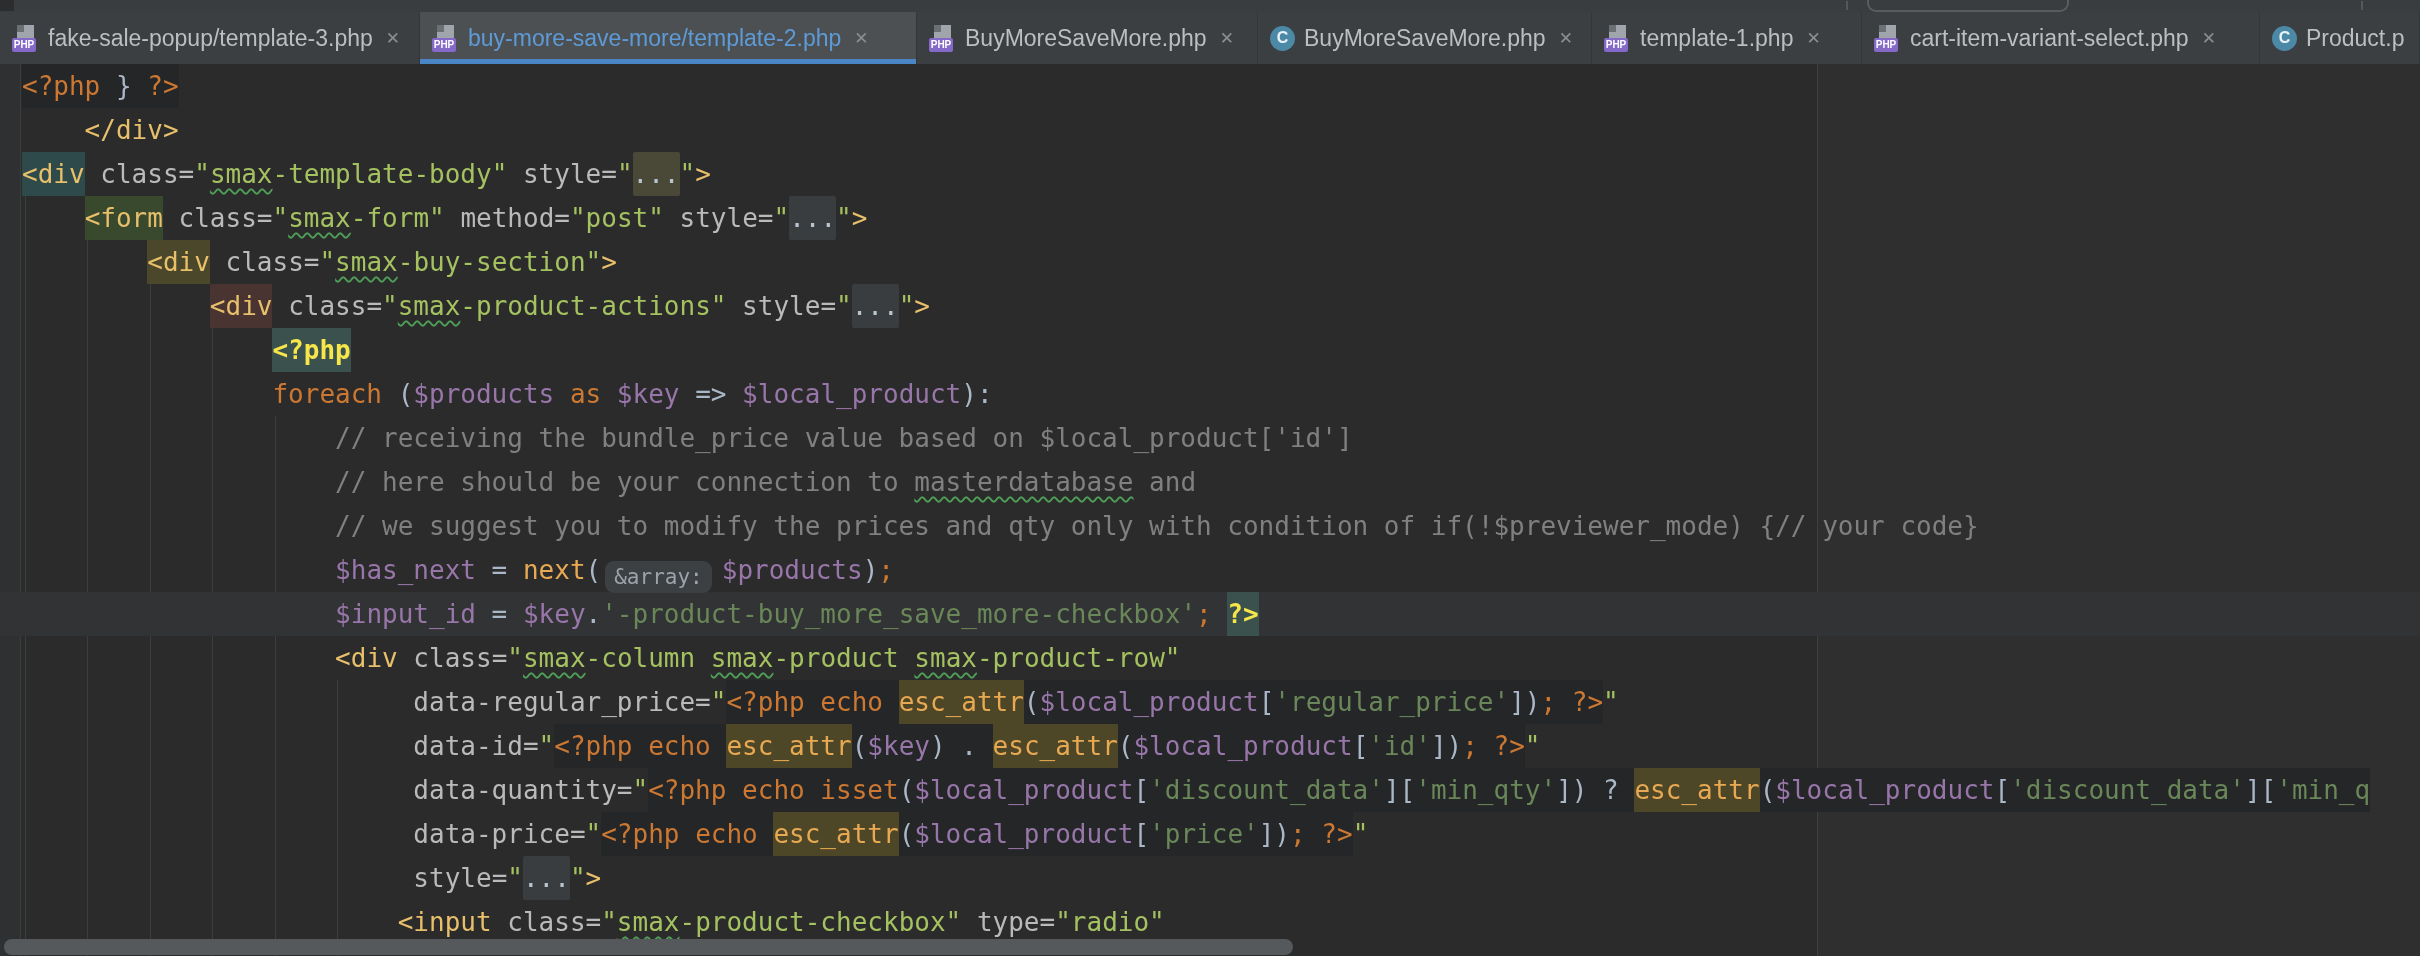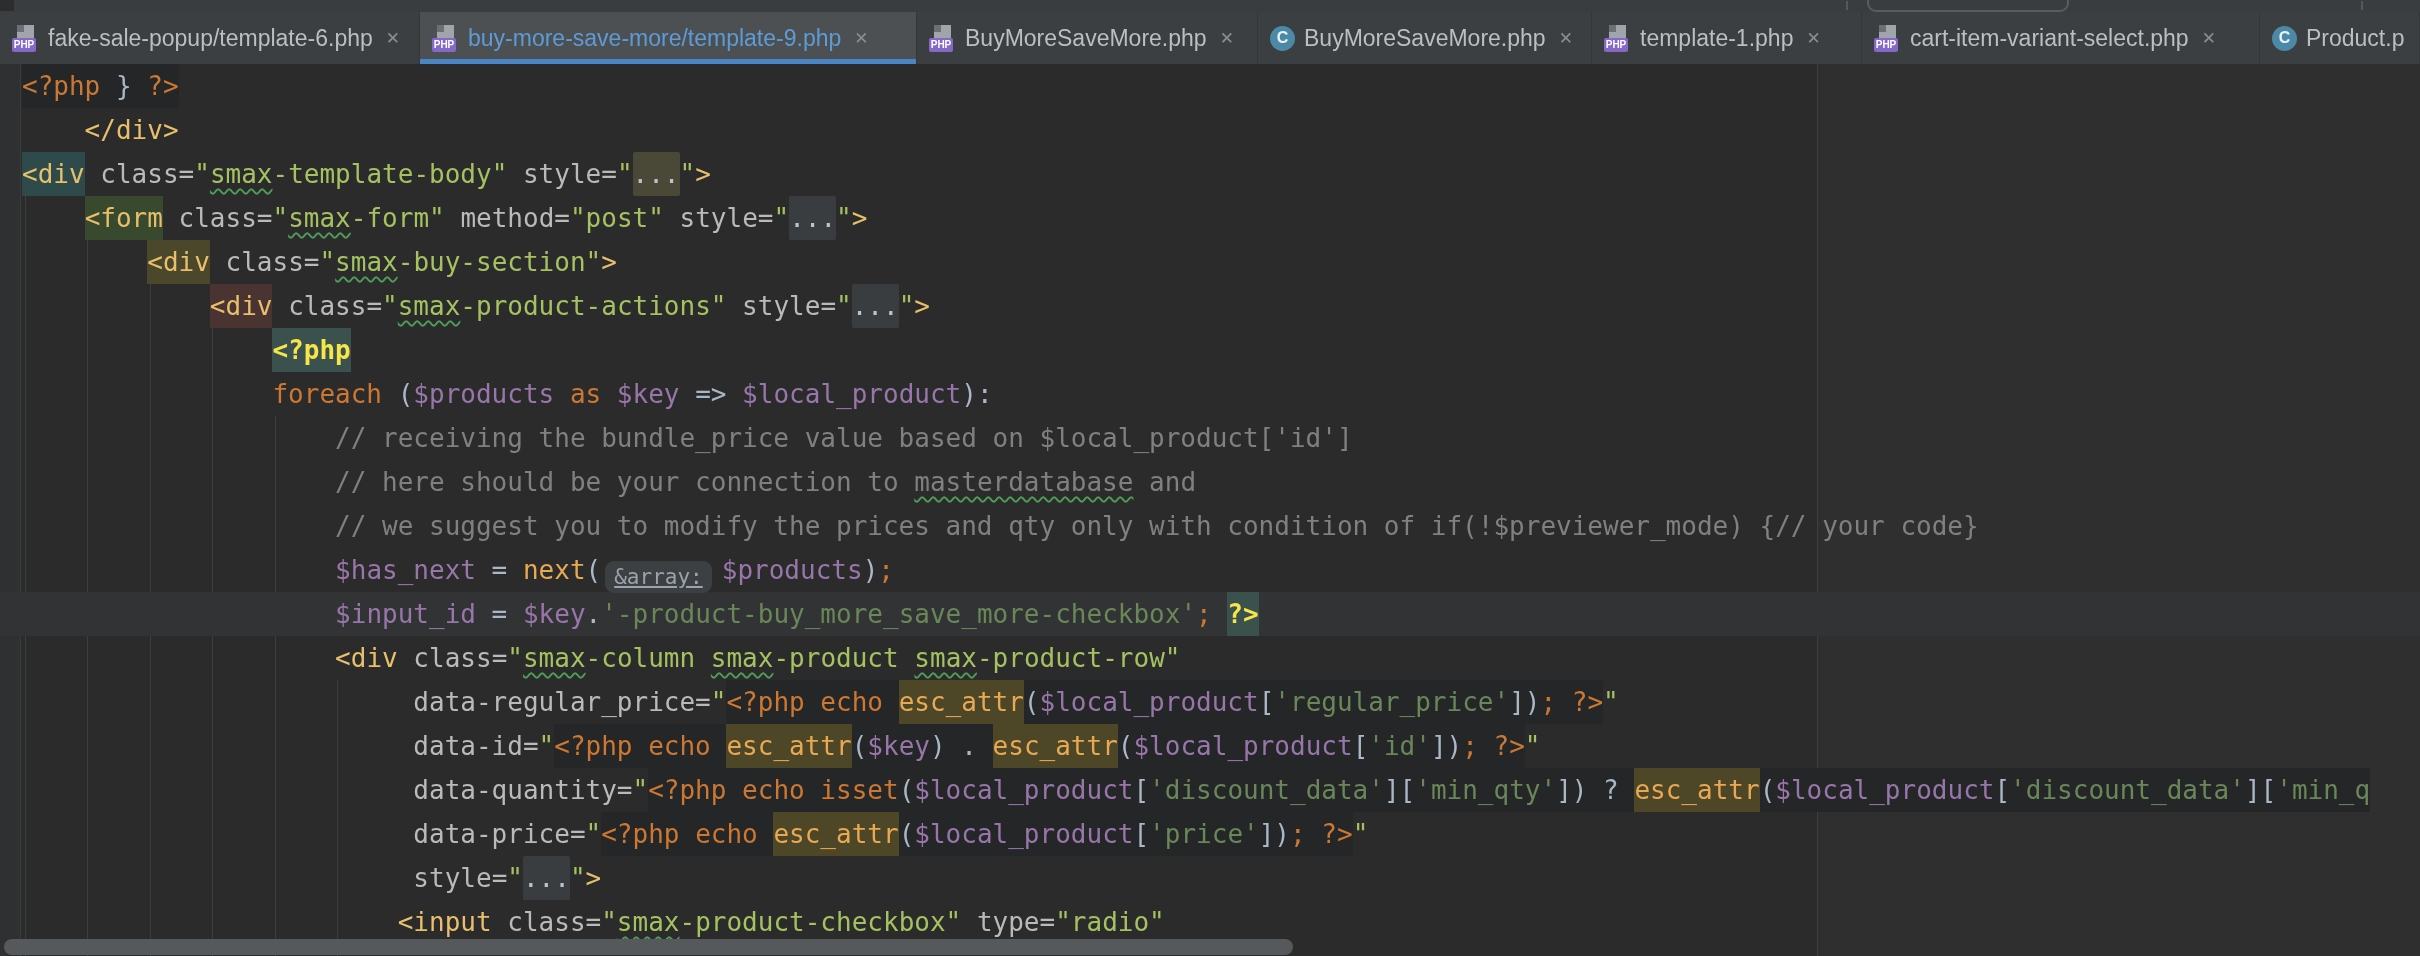--- a/index.html
+++ b/index.html
@@ -47,21 +47,21 @@
       font-family:"DejaVu Sans Mono",monospace;font-size:26px;line-height:44px;}
   .cl{height:44px;white-space:pre;padding-left:22px;}
   .cl.caret{background:#323334;}
   .tk{padding-top:7px;padding-bottom:7px;}
   .tk.b{font-weight:bold;}
   .tk.sq{text-decoration:underline;text-decoration-style:wavy;text-decoration-color:#4F9E58;
       text-decoration-thickness:2px;text-underline-offset:5px;}
   .tk.fold{border-radius:2px;}
   .inlay{display:inline-block;height:32px;line-height:32px;font-size:21px;vertical-align:-5px;
       background:#3C4043;color:#9CA3AA;border-radius:9px;padding:0 9px;margin:0 10px 0 4px;
-      font-family:"DejaVu Sans Mono",monospace;text-decoration:underline;}
+      font-family:"DejaVu Sans Mono",monospace;}
 
   
   #hscroll{position:absolute;left:0;bottom:0;width:2420px;height:20px;z-index:5;}
   #hscroll .thumb{position:absolute;left:4px;bottom:1px;width:1289px;height:16px;
       background:#56595B;border-radius:8px;}
 </style>
 </head>
 <body>
 
 <div id="top-strip">
@@ -71,30 +71,30 @@
   <div class="tick" style="left:2361px"></div>
 </div>
 
 <div id="tab-bar">
     <div class="tab" style="width: 420px;">
       <div class="fic">
         <div class="page"></div>
         <div class="foldc"></div>
         <div class="badge">PHP</div>
       </div>
-      <span class="label">fake-sale-popup/template-6.php</span>
+      <span class="label">fake-sale-popup/template-3.php</span>
       <span class="close">✕</span>
     </div>
     <div class="tab active" style="width: 497px;">
       <div class="fic">
         <div class="page"></div>
         <div class="foldc"></div>
         <div class="badge">PHP</div>
       </div>
-      <span class="label">buy-more-save-more/template-9.php</span>
+      <span class="label">buy-more-save-more/template-2.php</span>
       <span class="close">✕</span>
       <div class="underline"></div>
     </div>
     <div class="tab" style="width: 341px;">
       <div class="fic">
         <div class="page"></div>
         <div class="foldc"></div>
         <div class="badge">PHP</div>
       </div>
       <span class="label">BuyMoreSaveMore.php</span>

